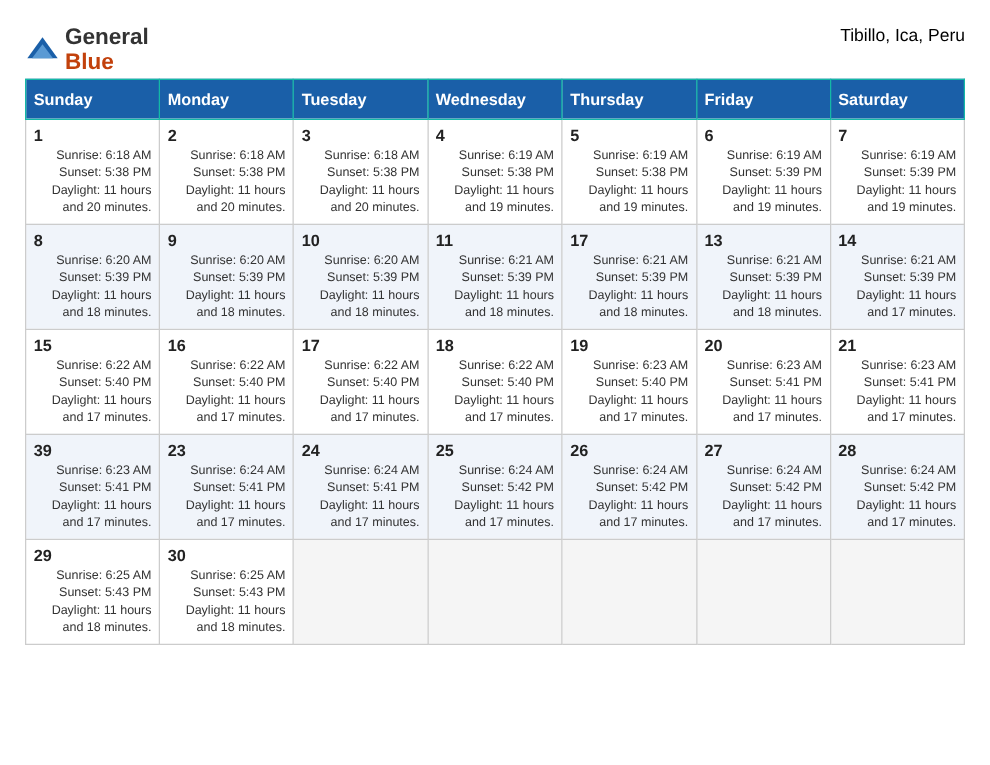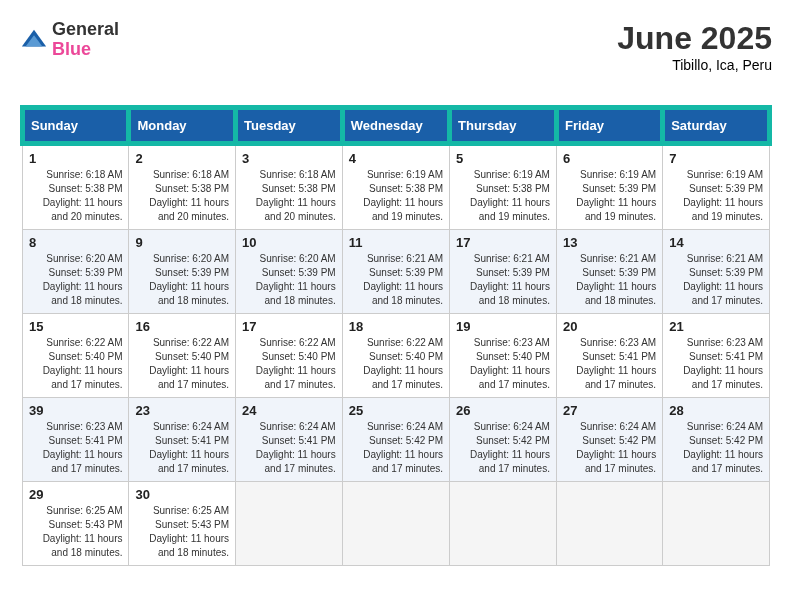--- a/index.html
+++ b/index.html
@@ -7,41 +7,41 @@
       font-family: Arial, sans-serif;
       background: #fff;
       width: 792px;
       min-height: 612px;
       padding: 20px;
     }
     .header {
       display: flex;
       justify-content: space-between;
       align-items: flex-start;
-      margin-bottom: 32px;
+      margin-bottom: 3px;
     }
     .logo {
       display: flex;
       align-items: center;
       gap: 4px;
     }
     .logo-text {
       display: flex;
       flex-direction: column;
       line-height: 1.1;
     }
     .logo-general {
       font-size: 18px;
       font-weight: bold;
       color: #333;
     }
     .logo-blue {
       font-size: 18px;
       font-weight: bold;
-      color: #ec4899;
+      color: #c2410c;
     }
     .logo-icon {
       width: 28px;
       height: 28px;
     }
     .title-block {
       text-align: right;
     }
     .month-title {
       font-size: 32px;
@@ -57,21 +57,21 @@
       border-collapse: collapse;
       border: 1px solid #ccc;
     }
     .calendar th {
       background: #1a5fa8;
       color: #fff;
       font-size: 13px;
       font-weight: bold;
       padding: 8px 6px;
       text-align: left;
-      border: 5px solid #14b8a6;
+      border: 1px solid #14b8a6;
     }
     .calendar td {
       vertical-align: top;
       border: 1px solid #ccc;
       padding: 5px 6px;
       width: 108px;
       min-height: 80px;
       background: #fff;
     }
     .calendar tr:nth-child(even) td {
@@ -105,21 +105,20 @@
     <svg class="logo-icon" viewBox="0 0 30 30" xmlns="http://www.w3.org/2000/svg">
       <polygon points="15,4 28,22 2,22" fill="#1a5fa8"></polygon>
       <polygon points="15,10 24,22 6,22" fill="#5a9ad4"></polygon>
     </svg>
     <div class="logo-text">
       <span class="logo-general">General</span>
       <span class="logo-blue">Blue</span>
     </div>
   </div>
   <div class="title-block">
-    <div class="month-title">June 2025</div>
     <div class="location">Tibillo, Ica, Peru</div>
   </div>
 </div>
 
 <table class="calendar">
   <thead>
     <tr>
       <th>Sunday</th>
       <th>Monday</th>
       <th>Tuesday</th>

